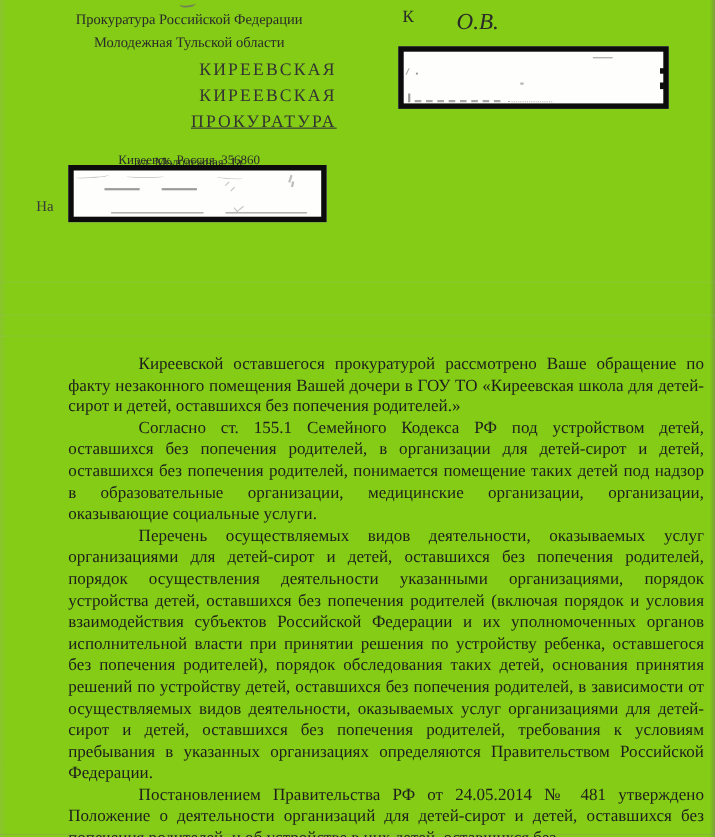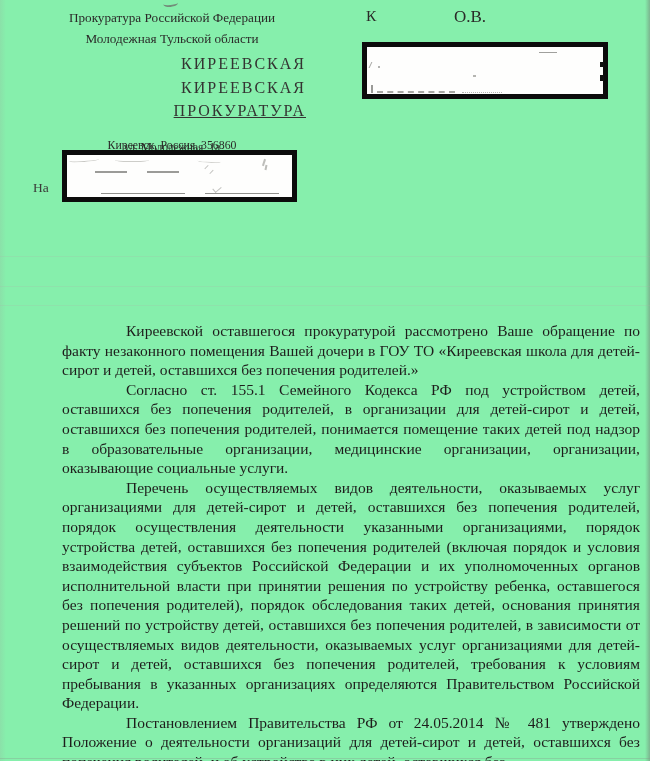--- a/index.html
+++ b/index.html
@@ -3,21 +3,21 @@
 <meta charset="utf-8">
 <style>
   * { margin:0; padding:0; box-sizing:border-box; }
   html, body { background:#e9e9e7; }
   body { font-family:"Liberation Serif", serif; }
 
   .page {
     position:relative;
     width:650px; height:761px;
     margin:0 auto;
-    background:#86efac;
+    background:#84cc16;
     overflow:hidden;
     color:#222;
   }
 
   
   .edge-right {
     position:absolute; top:0; right:0; width:5px; height:761px;
     background:linear-gradient(to right, rgba(0,0,0,0), rgba(110,110,108,0.45));
     pointer-events:none;
   }
@@ -45,21 +45,21 @@
   .lh-org2 { top:31px;  font-size:13.2px; }
   .lh-name { font-size:16px; letter-spacing:2px; color:#343432;text-align:right; }
   .lh-n1 { top:55px; }
   .lh-n2 { top:79px; }
   .lh-n3 { top:102px;text-decoration:underline; }
   .lh-addr1 { top:141px; font-size:11.6px; }
   .lh-addr2 { top:138px; font-size:11.8px; }
 
   
   .recipient-initial  { position:absolute; left:366px; top:7px; font-size:15.5px; color:#2a2a28; }
-  .recipient-initials { position:absolute; left:454px; top:7px; font-size:17px; color:#2a2a28; }
+  .recipient-initials { position:absolute; left:415px; top:7px; font-size:21px; color:#2a2a28;font-style:italic; }
 
   
   .redaction-box { position:absolute; border:5px solid #0c0c0c; background:#fefefd; }
   .box-recipient { left:362px; top:42px;  width:246px; height:57px; }
   .box-reference { left:62px;  top:150px; width:235px; height:52px; }
 
   .ra { position:absolute; pointer-events:none; }
   
   .ra-comma  { left:3px;  top:15px; width:3px;  height:6px; border-left:1.5px solid #8f8f8c; transform:skewX(-25deg); opacity:.8; }
   .ra-dot1   { left:11px; top:19px; width:2px;  height:2px; background:#9a9a97; border-radius:50%; }

